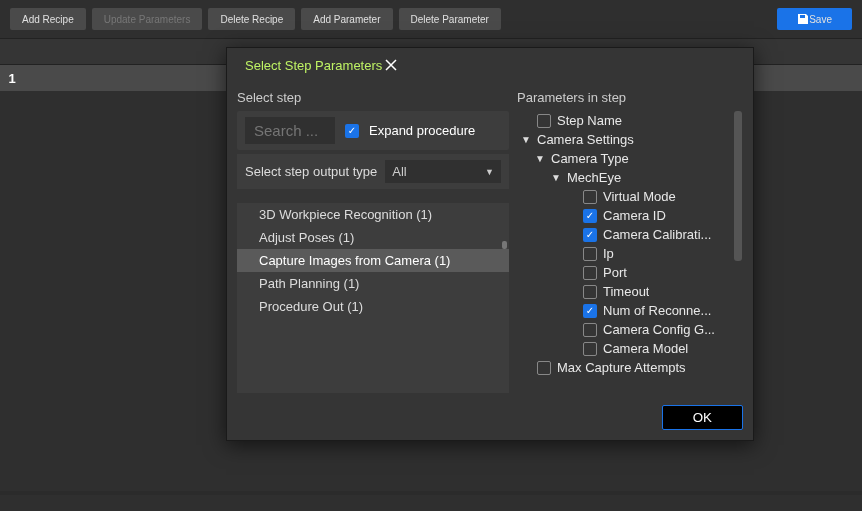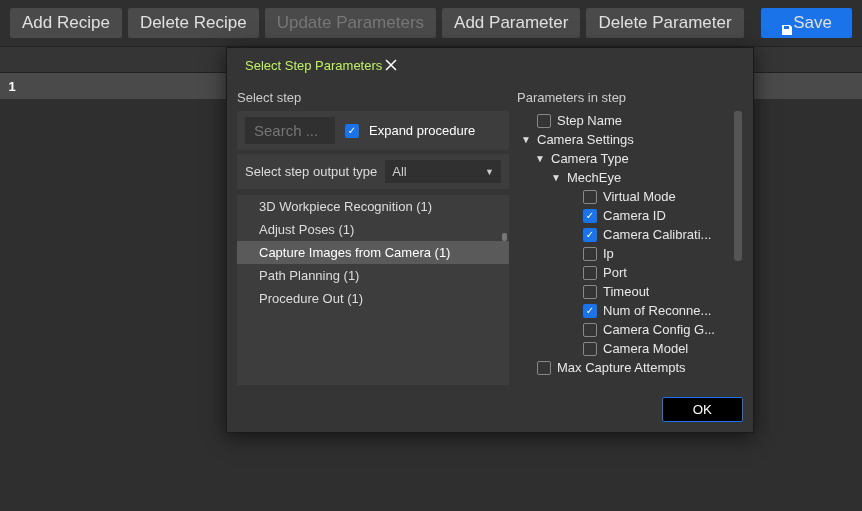--- a/index.html
+++ b/index.html
@@ -18,21 +18,21 @@
     padding: 8px 10px;
     gap: 6px;
     background: #2f2f2f;
     border-bottom: 1px solid #222;
   }
   .btn {
     background: #4a4a4a;
     color: #e0e0e0;
     border: none;
     padding: 5px 12px;
-    font-size: 17px;
+    font-size: 10px;
     cursor: pointer;
     border-radius: 2px;
   }
   .btn:disabled { color: #777; cursor: default; }
   .btn-save {
     background: #1a73e8;
     margin-left: auto;
     padding: 5px 20px;
     display: flex;
     align-items: flex-end;
@@ -144,21 +144,21 @@
     border: 1px solid #303030;
     color: #ccc;
     padding: 3px 6px;
     flex: 1;
     display: flex;
     justify-content: space-between;
     align-items: center;
   }
   .step-list {
     background: #3d3d3d;
-    margin-top: 6px;
+    margin-top: 14px;
     height: 190px;
     overflow: hidden;
     position: relative;
   }
   .step-item {
     padding: 4px 8px 4px 22px;
     color: #ddd;
     cursor: pointer;
   }
   .step-item.selected { background: #5a5a5a; color: #fff; }
@@ -234,22 +234,22 @@
     height: 16px;
     background: #2f2f2f;
   }
   .truncate { overflow: hidden; text-overflow: ellipsis; }
 </style>
 </head>
 <body>
 
 <div class="toolbar">
   <button class="btn">Add Recipe</button>
+  <button class="btn" disabled="">Update Parameters</button>
   <button class="btn">Delete Recipe</button>
-  <button class="btn" disabled="">Update Parameters</button>
   <button class="btn">Add Parameter</button>
   <button class="btn">Delete Parameter</button>
   <button class="btn btn-save">
     <span class="save-icon">
       <svg viewBox="0 0 12 12" width="12" height="12">
           <path fill="#fff" d="M1 1h8l2 2v8H1V1zm2 1v3h5V2H3zm1 5h4v3H4V7z"></path>
         </svg>
     </span>
     <span>Save</span>
   </button>

